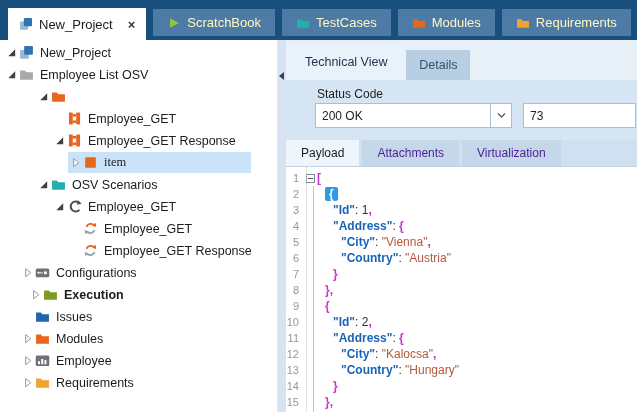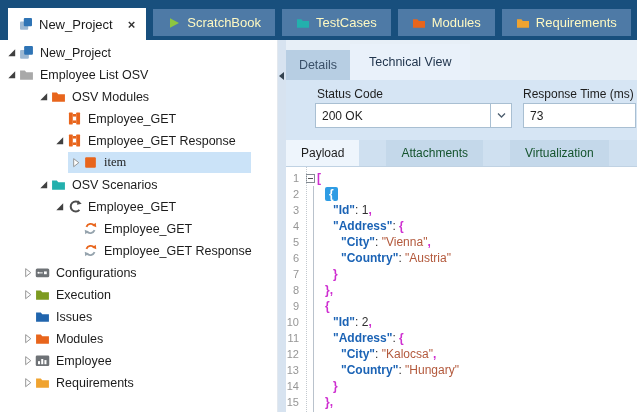--- a/index.html
+++ b/index.html
@@ -52,22 +52,22 @@
   .selectbox { position:absolute; left:1px; top:23px; width:197px; height:25px; background:#fff;
                border:1px solid #a9bfd2; display:flex; align-items:center; }
   .selectbox .val { flex:1; font-size:12px; color:#222; padding-left:6px; }
   .selectbox .chev { width:21px; height:100%; border-left:1px solid #a9bfd2;
                      display:flex; align-items:center; justify-content:center; }
   .textinput { position:absolute; left:209px; top:23px; width:113px; height:25px; background:#fff;
                border:1px solid #a9bfd2; font-size:12px; color:#222; padding-left:6px;
                font-family:"Liberation Sans", sans-serif; }
 
   .payload-tabs { position:absolute; left:0; top:100px; width:351px; height:27px;
-                  background:#cfe0f0; display:flex; border-bottom:1px solid #c0d2e3;gap:24px; }
-  .ptab { display:flex; align-items:center; padding:0 15px; font-size:12px; color:#14532d;
+                  background:#cfe0f0; display:flex; border-bottom:1px solid #c0d2e3; }
+  .ptab { display:flex; align-items:center; padding:0 15px; font-size:12px; color:#4c1d95;
           margin-right:3px; cursor:default; }
   .ptab.inactive { background:#c4d8ea; }
   .ptab.active { background:#eef5fc; color:#1d1d1d; }
 
   
   .code { position:absolute; left:0; top:127px; width:351px; height:245px; background:#fff;
           padding-top:3px; overflow:hidden; }
   .gutter-line { position:absolute; left:20px; top:0; bottom:0; border-left:1px dotted #c3c9cf; }
   .fold-vline { position:absolute; left:27px; top:19px; height:226px; border-left:1px solid #b9c2cc; }
   .cline { display:flex; height:16px; line-height:16px; font-size:12px; }
@@ -170,21 +170,20 @@
           <span class="expander">
             <svg viewBox="0 0 12 12">
               <polygon points="10,2.5 10,10 2.5,10" fill="#404040"></polygon>
             </svg>
           </span>
           <span class="ticon">
             <svg viewBox="0 0 14 14">
               <path d="M1 3.3 L5.4 3.3 L6.8 5 L13 5 L13 11.8 L1 11.8 Z" fill="#e8651c"></path>
             </svg>
           </span>
-          <span class="tlabel">OSV Modules</span>
         </div>
       </div>
       <div class="trow" style="padding-left: 52px;">
         <div class="trow-inner">
           <span class="expander"></span>
           <span class="ticon">
             <svg viewBox="0 0 14 14">
               <g fill="#e8651c">
                 <rect x="1.8" y="1.5" width="3.6" height="11" rx="0.5"></rect>
                 <rect x="8.6" y="1.5" width="3.6" height="11" rx="0.5"></rect>
@@ -301,21 +300,21 @@
             <svg viewBox="0 0 14 14">
               <rect x="0.7" y="3.2" width="12.6" height="8.2" rx="1.4" fill="#6e7276"></rect>
               <circle cx="3.2" cy="7.3" r="0.9" fill="#fff"></circle>
               <rect x="3.8" y="6.9" width="3.4" height="0.9" fill="#fff"></rect>
               <rect x="8.4" y="6" width="2.6" height="2.6" fill="#fff"></rect>
             </svg>
           </span>
           <span class="tlabel">Configurations</span>
         </div>
       </div>
-      <div class="trow" style="padding-left: 20px;">
+      <div class="trow" style="padding-left: 28px; font-weight: bold;">
         <div class="trow-inner">
           <span class="expander">
             <svg viewBox="0 0 12 12">
               <polygon points="4,1.8 4,10.6 9.6,6.2" fill="#fdfdfd" stroke="#8f8f8f" stroke-width="1"></polygon>
             </svg>
           </span>
           <span class="ticon">
             <svg viewBox="0 0 14 14">
               <path d="M1 3.3 L5.4 3.3 L6.8 5 L13 5 L13 11.8 L1 11.8 Z" fill="#7d9b21"></path>
             </svg>
@@ -384,35 +383,34 @@
       </div>
     </div>
 
   <div class="splitter">
     <div class="split-arrow"></div>
   </div>
 
   <div class="right">
 
     <div class="detail-tabs" id="detail-tabs">
+        <div class="dtab active">Technical View</div>
         <div class="dtab inactive">Details</div>
-        <div class="dtab active">Technical View</div>
       </div>
 
     <div class="form-area">
       <div class="flabel lbl-status">Status Code</div>
       <div class="selectbox">
         <span class="val">200 OK</span>
         <span class="chev">
           <svg width="9" height="7" viewBox="0 0 9 7">
               <polyline points="1,1.5 4.5,5 8,1.5" fill="none" stroke="#4c5d6d" stroke-width="1.3"></polyline>
             </svg>
         </span>
       </div>
-      <div class="flabel lbl-resp">Response Time (ms)</div>
       <input class="textinput" value="73" style="">
     </div>
 
     <div class="payload-tabs" id="payload-tabs">
         <div class="ptab active">Payload</div>
         <div class="ptab inactive">Attachments</div>
         <div class="ptab inactive">Virtualization</div>
       </div>
 
     <div class="code" id="code">

